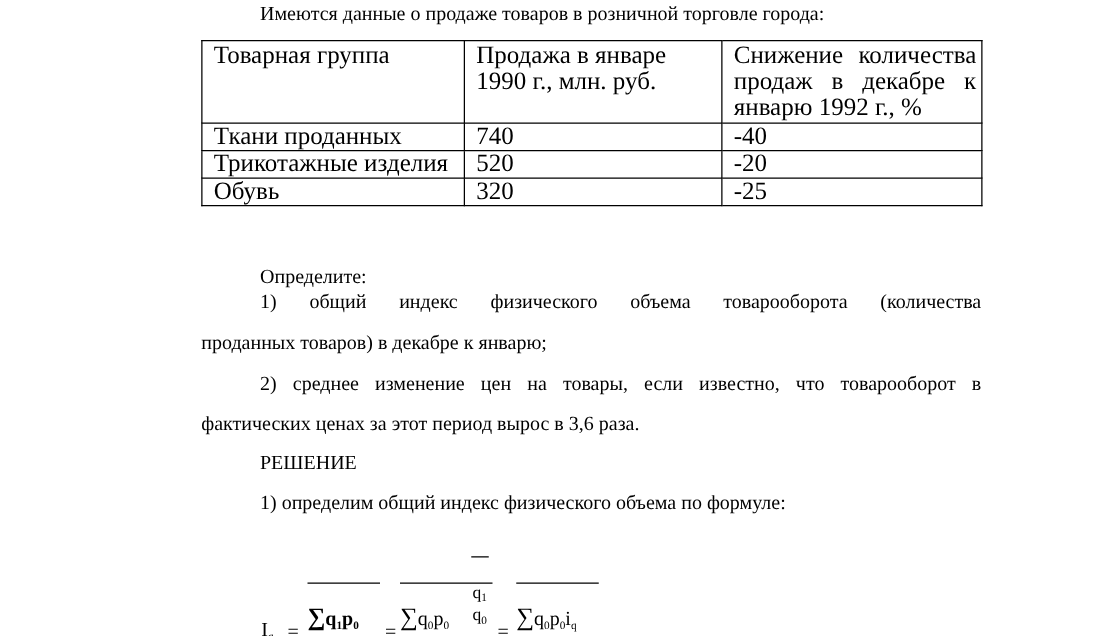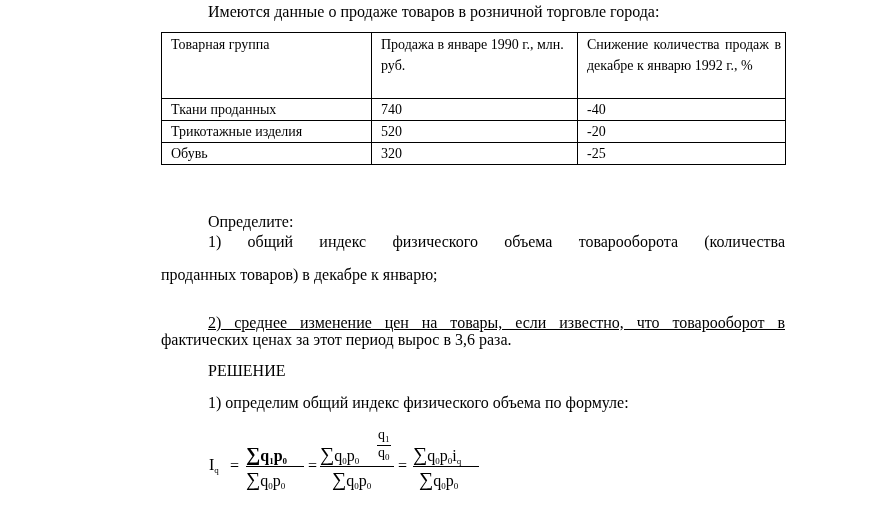--- a/index.html
+++ b/index.html
@@ -1,33 +1,33 @@
 <!DOCTYPE html>
 <html><head>
 <meta charset="utf-8">
 <style>
   html, body { margin: 0; padding: 0; background: #ffffff; }
   body { width: 885px; height: 509px; position: relative; overflow: hidden;
          font-family: "Liberation Serif", serif; color: #000; font-size: 16px; }
   .abs { position: absolute; white-space: nowrap; }
   .intro { left: 208px; top: 3px; }
   table.data { position: absolute; left: 161px; top: 32px; border-collapse: collapse;
-               font-size: 14px; line-height: 21px; }
+               font-size: 20px; line-height: 21px; }
   table.data td { border: 1.5px solid #000; padding: 0 4px 0 9px; vertical-align: top; }
   td.c1 { width: 196px; }
   td.c2 { width: 192px; }
   td.c3 { width: 194px; white-space: normal; text-align: justify; text-align-last: left; }
   td.c2 { white-space: normal; }
   tr.head td { height: 64px; padding-top: 1px; }
   tr.row td { height: 21px; }
   .p { position: absolute; white-space: nowrap; }
   .just { position: absolute; left: 161px; width: 624px; text-align: justify; text-align-last: justify; white-space: normal; text-indent: 47px; }
   .formula { position: absolute; left: 202px; top: 428px; width: 300px; height: 80px;
              font-family: "Liberation Serif", serif; font-size: 16px; }
-  .f { position: absolute; white-space: nowrap; }
+  .f { position: absolute; white-space: nowrap; margin-top: 40px; }
   .frac-line { position: absolute; height: 1px; background: #000; }
   sub { font-size: 9px; vertical-align: -3px; }
   .sig { font-size: 20px; }
 </style>
 </head>
 <body>
 
 <div class="abs intro">Имеются данные о продаже товаров в розничной торговле города:</div>
 
 <table class="data">
@@ -51,21 +51,21 @@
     <td>Обувь</td>
     <td>320</td>
     <td>-25</td>
   </tr>
 </tbody>
   </table>
 
 <div class="p" style="left:208px; top:213px;">Определите:</div>
 <div class="just" style="top:233px;">1) общий индекс физического объема товарооборота (количества</div>
 <div class="p" style="left:161px; top:266px;">проданных товаров) в декабре к январю;</div>
-<div class="just" style="top:314px;text-decoration:underline;">2) среднее изменение цен на товары, если известно, что товарооборот в</div>
+<div class="just" style="top:299px;">2) среднее изменение цен на товары, если известно, что товарооборот в</div>
 <div class="p" style="left:161px; top:331px;">фактических ценах за этот период вырос в  3,6 раза.</div>
 
 <div class="p" style="left:208px; top:362px;">РЕШЕНИЕ</div>
 <div class="p" style="left:208px; top:394px;">1) определим общий индекс  физического объема  по формуле:</div>
 
 <div class="formula">
 
   <div class="f" style="left:7px; top:28px;"><span>I</span><sub>q</sub></div>
   <div class="f" style="left:28px; top:29px;">=</div>
 

